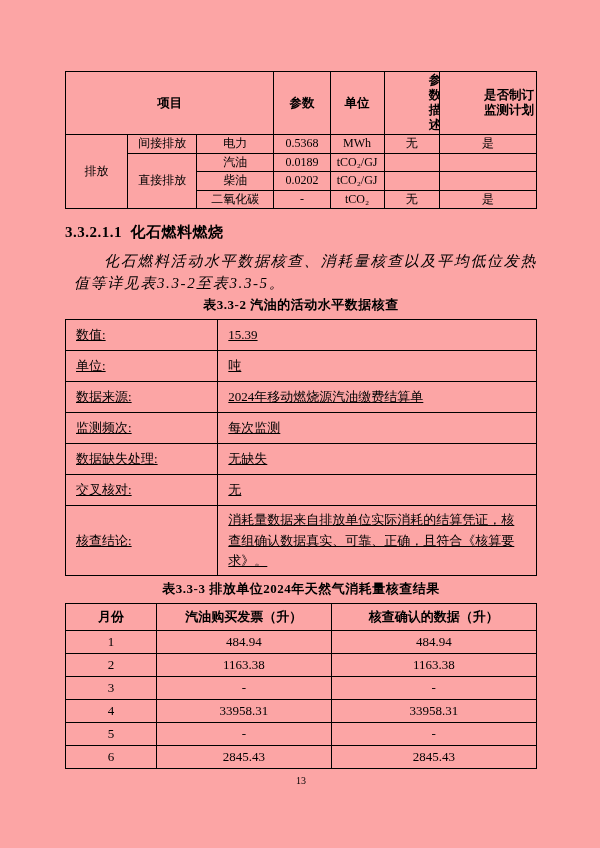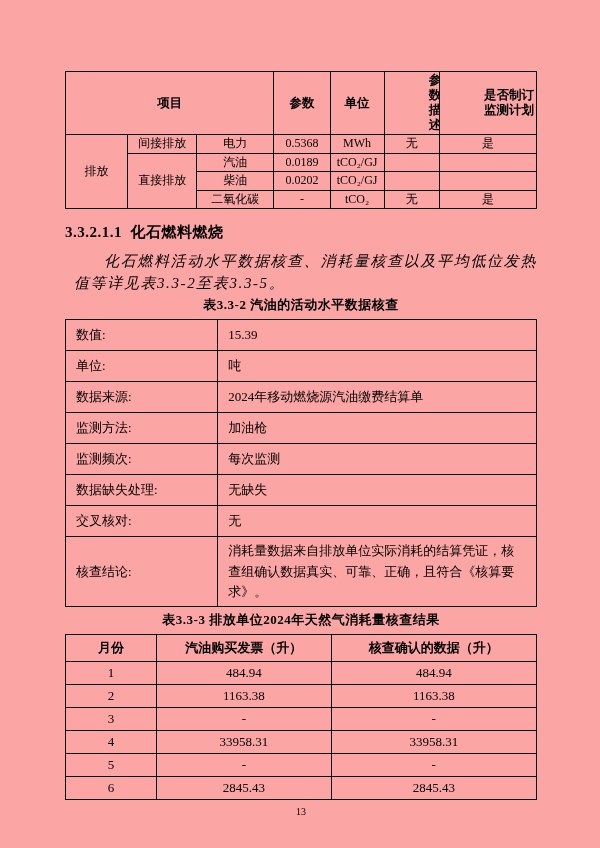--- a/index.html
+++ b/index.html
@@ -54,21 +54,21 @@
   .caption {
     text-align: center;
     font-weight: bold;
     font-size: 13px;
     margin-top: 2px;
     letter-spacing: 0.5px;
   }
   .caption.c2 { margin-top: 4px; }
   
   .t2 { margin-top: 5px; border: 1.5px solid #000; }
-  .t2 td { font-size: 13px; padding: 3px 10px; text-align: left; }
+  .t2 td { font-size: 13px; padding: 3px 10px; text-align: left; text-decoration: underline; }
   .t2 tr { height: 31px; }
   .t2 tr.tall { height: 46px; }
   .t2 tr.tall td.val { line-height: 1.55; padding: 4px 10px; }
   
   .t3 { margin-top: 5px; border: 1.5px solid #000; }
   .t3 td { font-size: 13px; text-align: center; padding: 1px 4px; }
   .t3 tr.hrow { height: 27px; }
   .t3 tr.hrow td { font-weight: bold; }
   .t3 tr.drow { height: 23px; }
   
@@ -153,24 +153,20 @@
     </tr>
     <tr>
       <td class="lab">单位:</td>
       <td class="val">吨</td>
     </tr>
     <tr>
       <td class="lab">数据来源:</td>
       <td class="val">2024年移动燃烧源汽油缴费结算单</td>
     </tr>
     <tr>
-      <td class="lab">监测方法:</td>
-      <td class="val">加油枪</td>
-    </tr>
-    <tr>
       <td class="lab">监测频次:</td>
       <td class="val">每次监测</td>
     </tr>
     <tr>
       <td class="lab">数据缺失处理:</td>
       <td class="val">无缺失</td>
     </tr>
     <tr>
       <td class="lab">交叉核对:</td>
       <td class="val">无</td>

